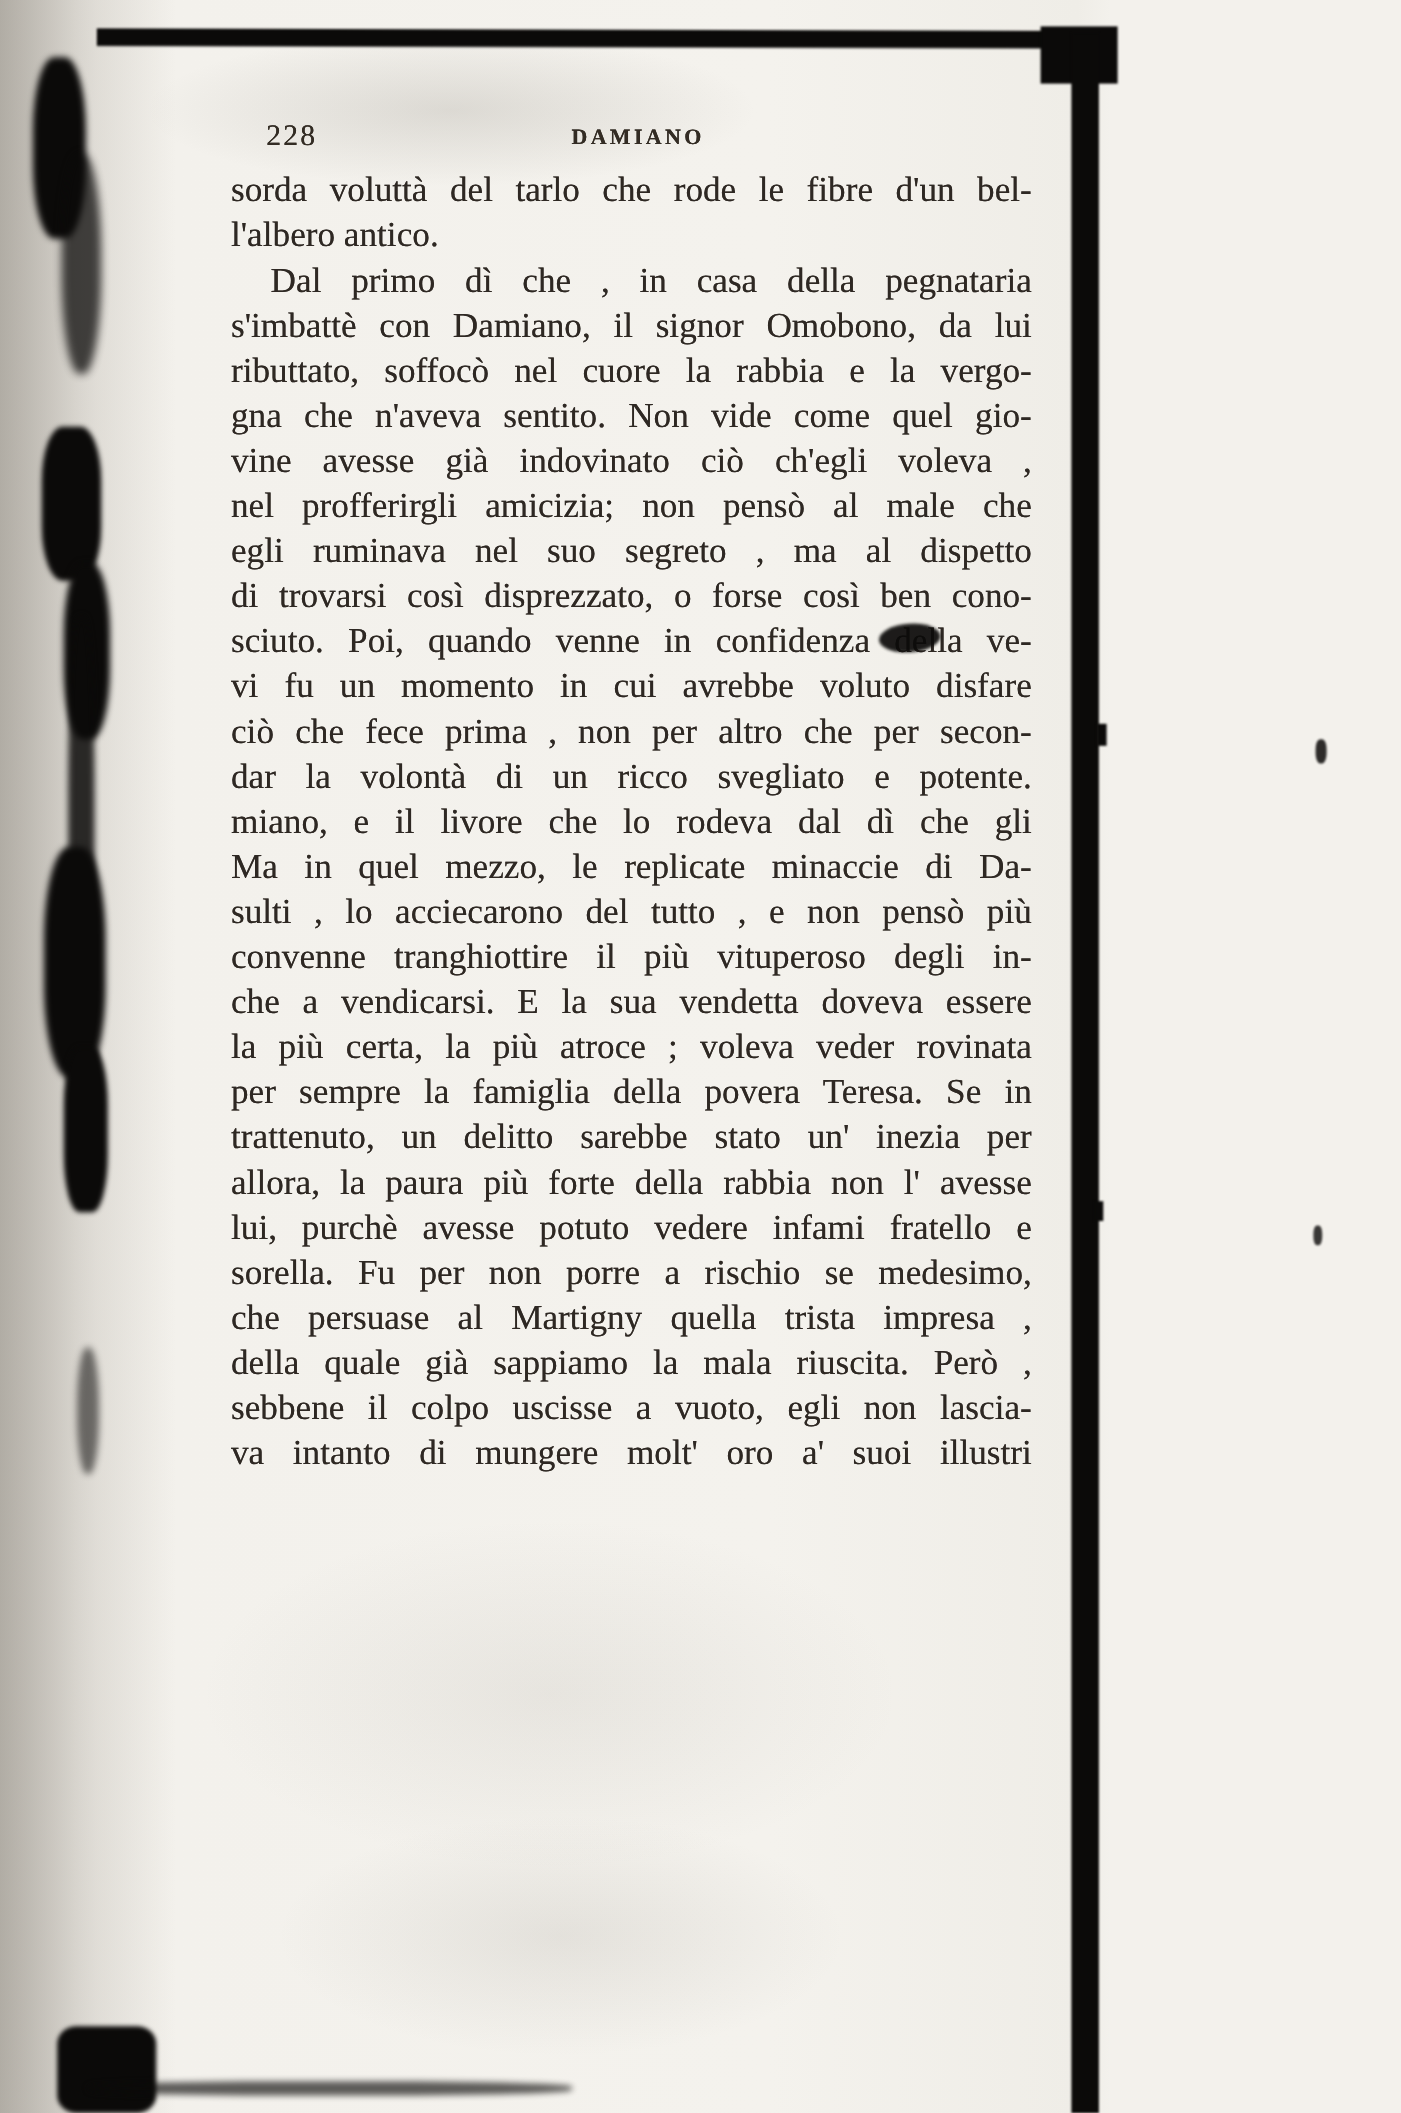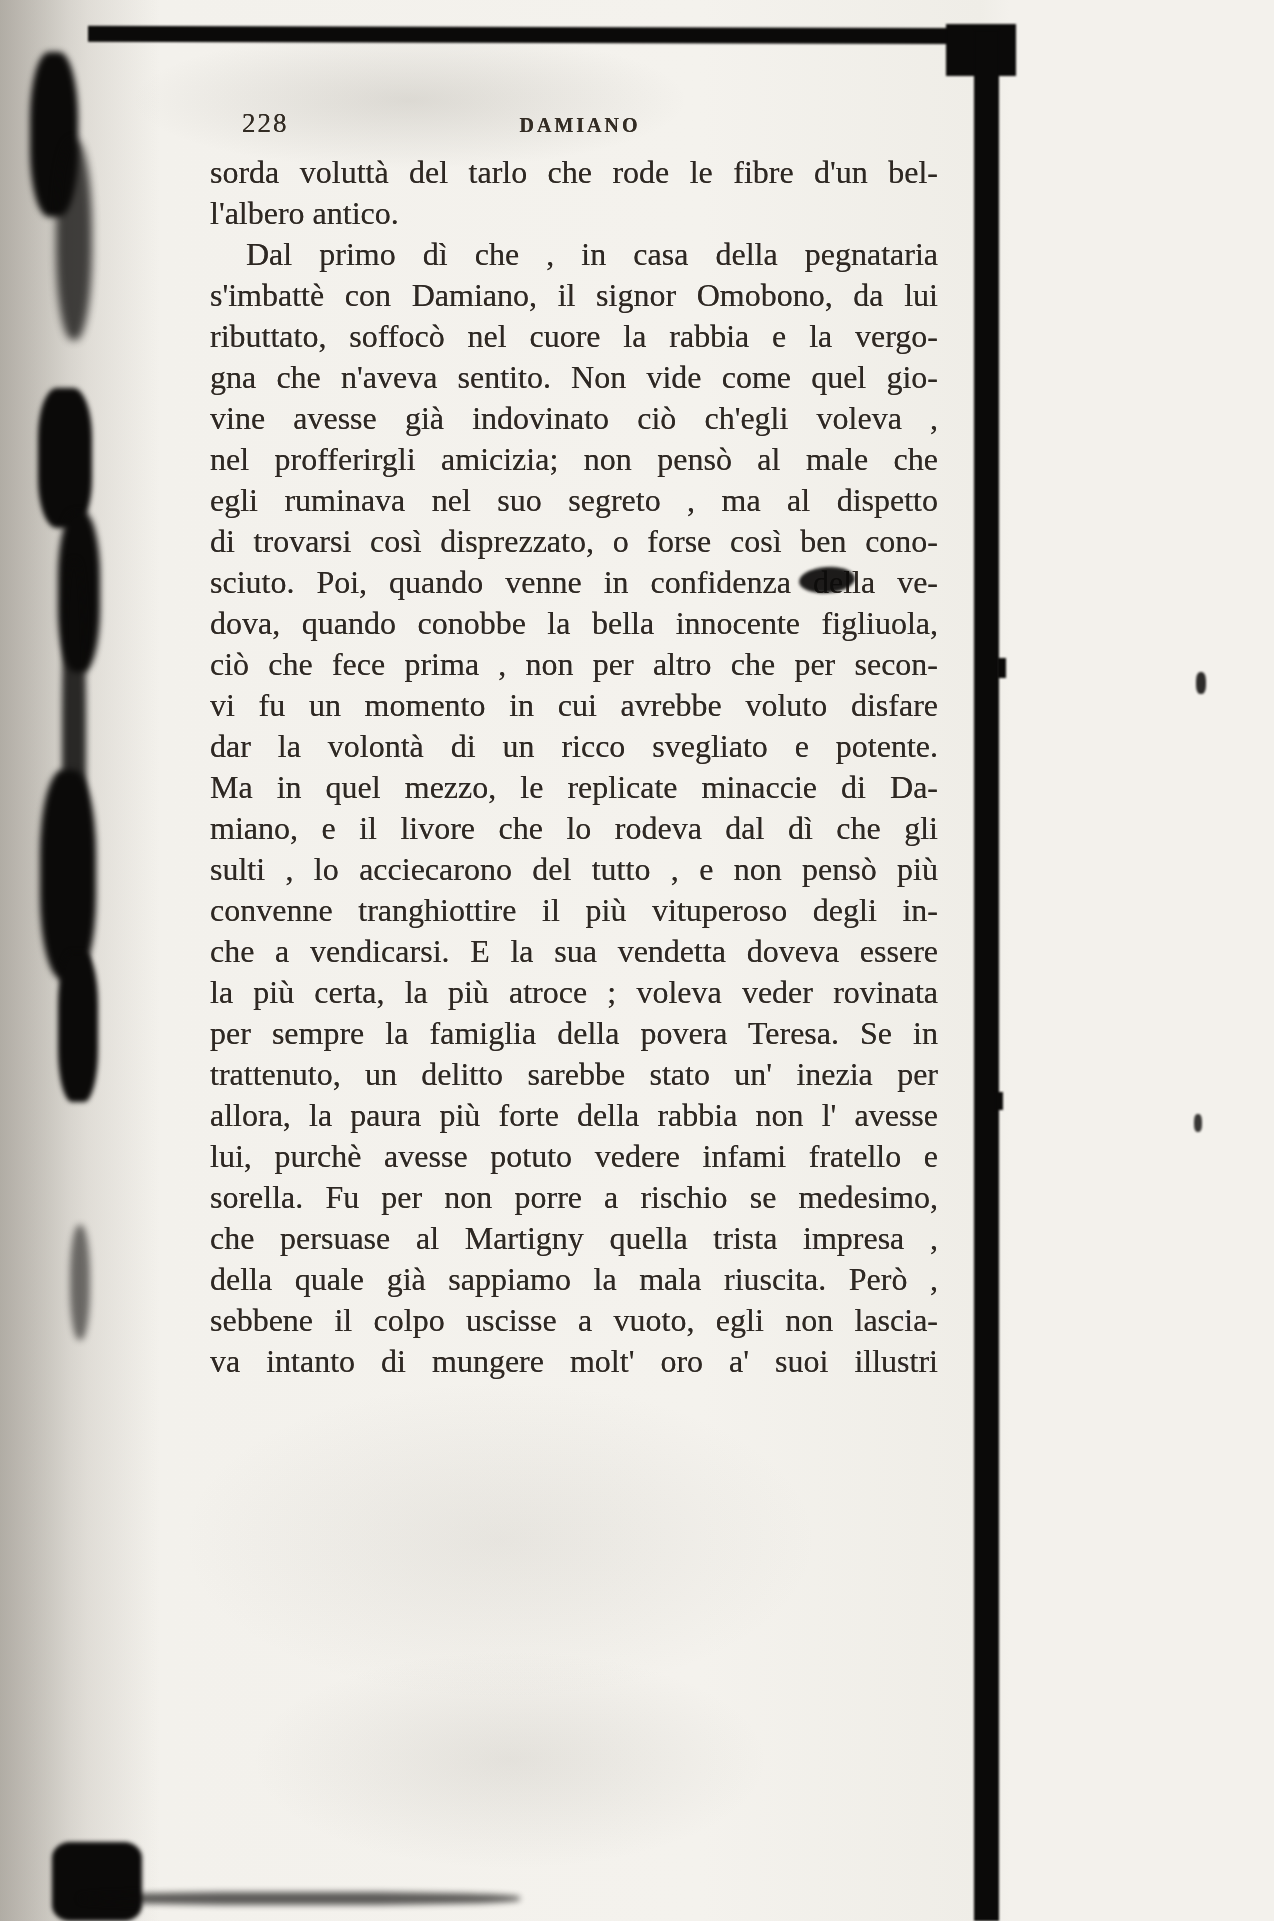--- a/index.html
+++ b/index.html
@@ -85,26 +85,25 @@
       <div class="line no-justify">l'albero antico.</div>
       <div class="line indent">Dal primo dì che , in casa della pegnataria</div>
       <div class="line">s'imbattè con Damiano, il signor Omobono, da lui</div>
       <div class="line">ributtato, soffocò nel cuore la rabbia e la vergo-</div>
       <div class="line">gna che n'aveva sentito. Non vide come quel gio-</div>
       <div class="line">vine avesse già indovinato ciò ch'egli voleva ,</div>
       <div class="line">nel profferirgli amicizia; non pensò al male che</div>
       <div class="line">egli ruminava nel suo segreto , ma al dispetto</div>
       <div class="line">di trovarsi così disprezzato, o forse così ben cono-</div>
       <div class="line">sciuto. Poi, quando venne in confidenza della ve-</div>
-      <div class="line">dova, quando conobbe la bella innocente figliuola,</div>
+      <div class="line">vi fu un momento in cui avrebbe voluto disfare</div>
       <div class="line">ciò che fece prima , non per altro che per secon-</div>
-      <div class="line">vi fu un momento in cui avrebbe voluto disfare</div>
       <div class="line">dar la volontà di un ricco svegliato e potente.</div>
+      <div class="line">miano, e il livore che lo rodeva dal dì che gli</div>
       <div class="line">Ma in quel mezzo, le replicate minaccie di Da-</div>
-      <div class="line">miano, e il livore che lo rodeva dal dì che gli</div>
       <div class="line">sulti , lo acciecarono del tutto , e non pensò più</div>
       <div class="line">convenne tranghiottire il più vituperoso degli in-</div>
       <div class="line">che a vendicarsi. E la sua vendetta doveva essere</div>
       <div class="line">la più certa, la più atroce ; voleva veder rovinata</div>
       <div class="line">per sempre la famiglia della povera Teresa. Se in</div>
       <div class="line">trattenuto, un delitto sarebbe stato un' inezia per</div>
       <div class="line">allora, la paura più forte della rabbia non l' avesse</div>
       <div class="line">lui, purchè avesse potuto vedere infami fratello e</div>
       <div class="line">sorella. Fu per non porre a rischio se medesimo,</div>
       <div class="line">che persuase al Martigny quella trista impresa ,</div>

